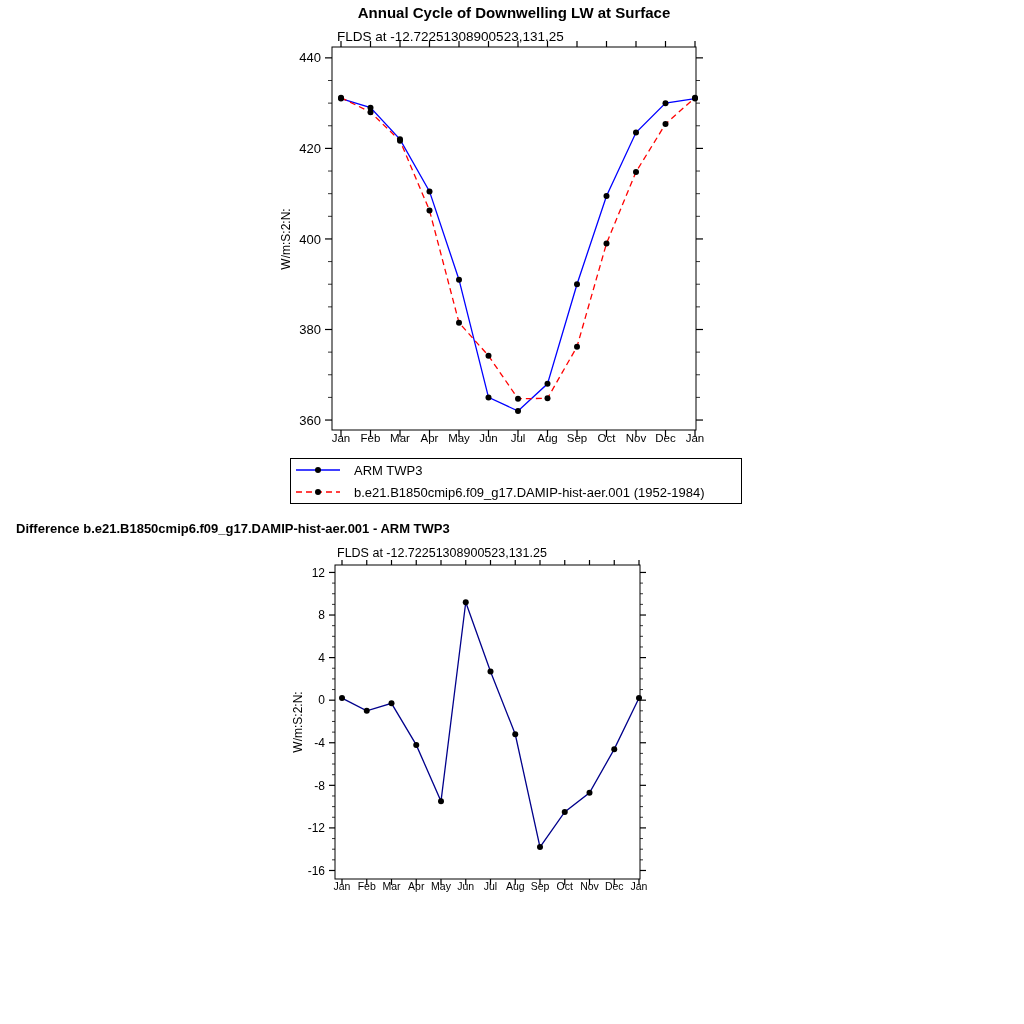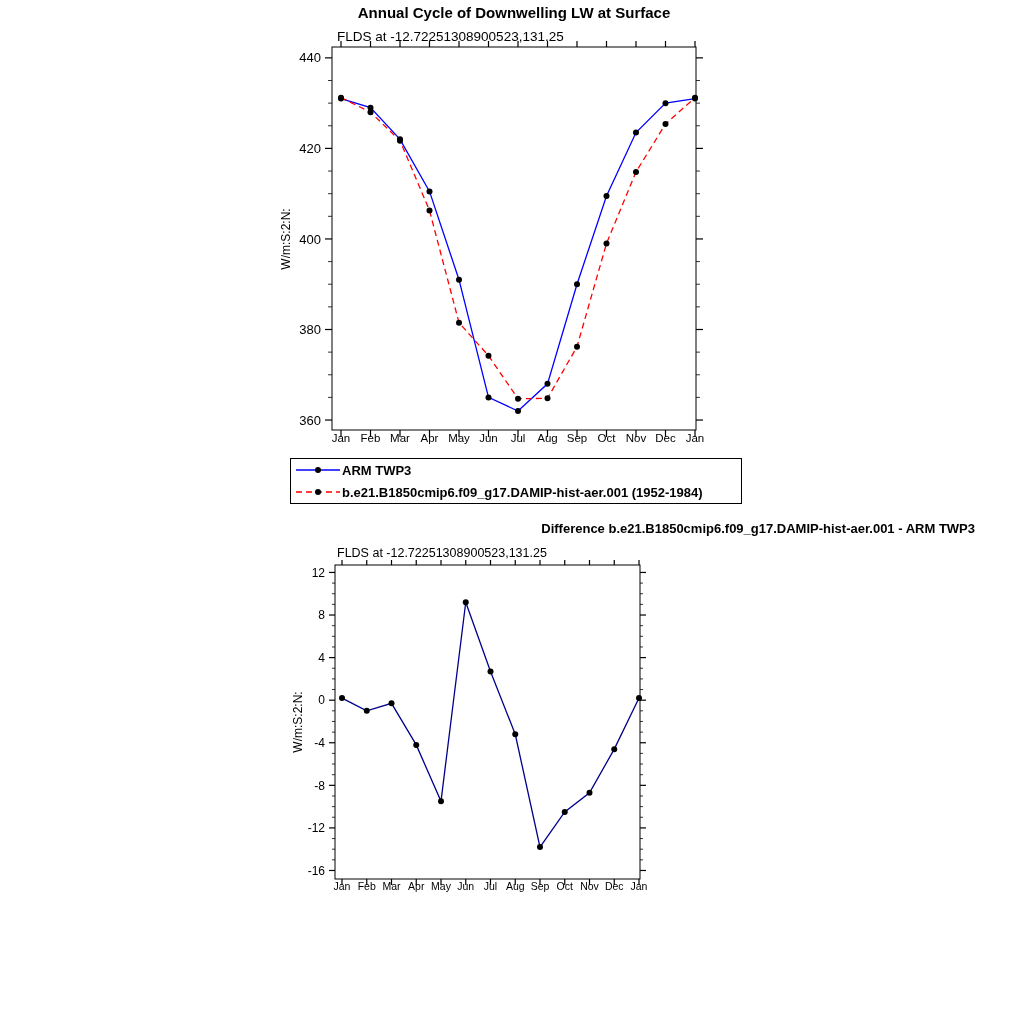--- a/index.html
+++ b/index.html
@@ -4,32 +4,32 @@
 <style>
   html,body{margin:0;padding:0;background:#ffffff;}
   .canvas{
     position:relative;width:1024px;height:1024px;background:#ffffff;overflow:hidden;
     font-family:"Liberation Sans", sans-serif;color:#000;
   }
   .chart-svg{position:absolute;left:0;top:0;}
   .chart-svg text{font-family:"Liberation Sans", sans-serif;fill:#000;}
   .t1{position:absolute;top:4px;left:2px;width:1024px;text-align:center;font-size:15px;font-weight:bold;}
   .s1{position:absolute;top:29px;left:337px;font-size:13.5px;}
-  .t2{position:absolute;top:521px;left:0;width:975px;text-align:right;font-size:13px;font-weight:bold;}
+  .t2{position:absolute;top:521px;left:16px;width:975px;text-align:left;font-size:13px;font-weight:bold;}
   .s2{position:absolute;top:546px;left:337px;font-size:12.5px;}
   .yl{position:absolute;width:120px;height:16px;line-height:16px;text-align:center;
       transform:rotate(-90deg);font-size:12px;white-space:nowrap;}
   .yl1{left:226px;top:231px;}
   .yl2{left:238px;top:714px;}
   .legend{
     position:absolute;left:290px;top:458px;width:452px;height:46px;border:1px solid #000;
     display:flex;flex-direction:column;justify-content:center;padding-left:5px;box-sizing:border-box;
   }
   .lrow{display:flex;align-items:center;height:22px;}
-  .lrow span{font-size:13px;margin-left:2px;white-space:nowrap;font-weight:bold;}
+  .lrow span{font-size:13px;margin-left:14px;white-space:nowrap;}
   .legend-sample{flex:0 0 auto;}
 </style>
 </head>
 <body>
 
 <div class="canvas">
 
   <div class="t1">Annual Cycle of Downwelling LW at Surface</div>
   <div class="s1">FLDS at -12.72251308900523,131.25</div>
   <div class="yl yl1">W/m:S:2:N:</div>

